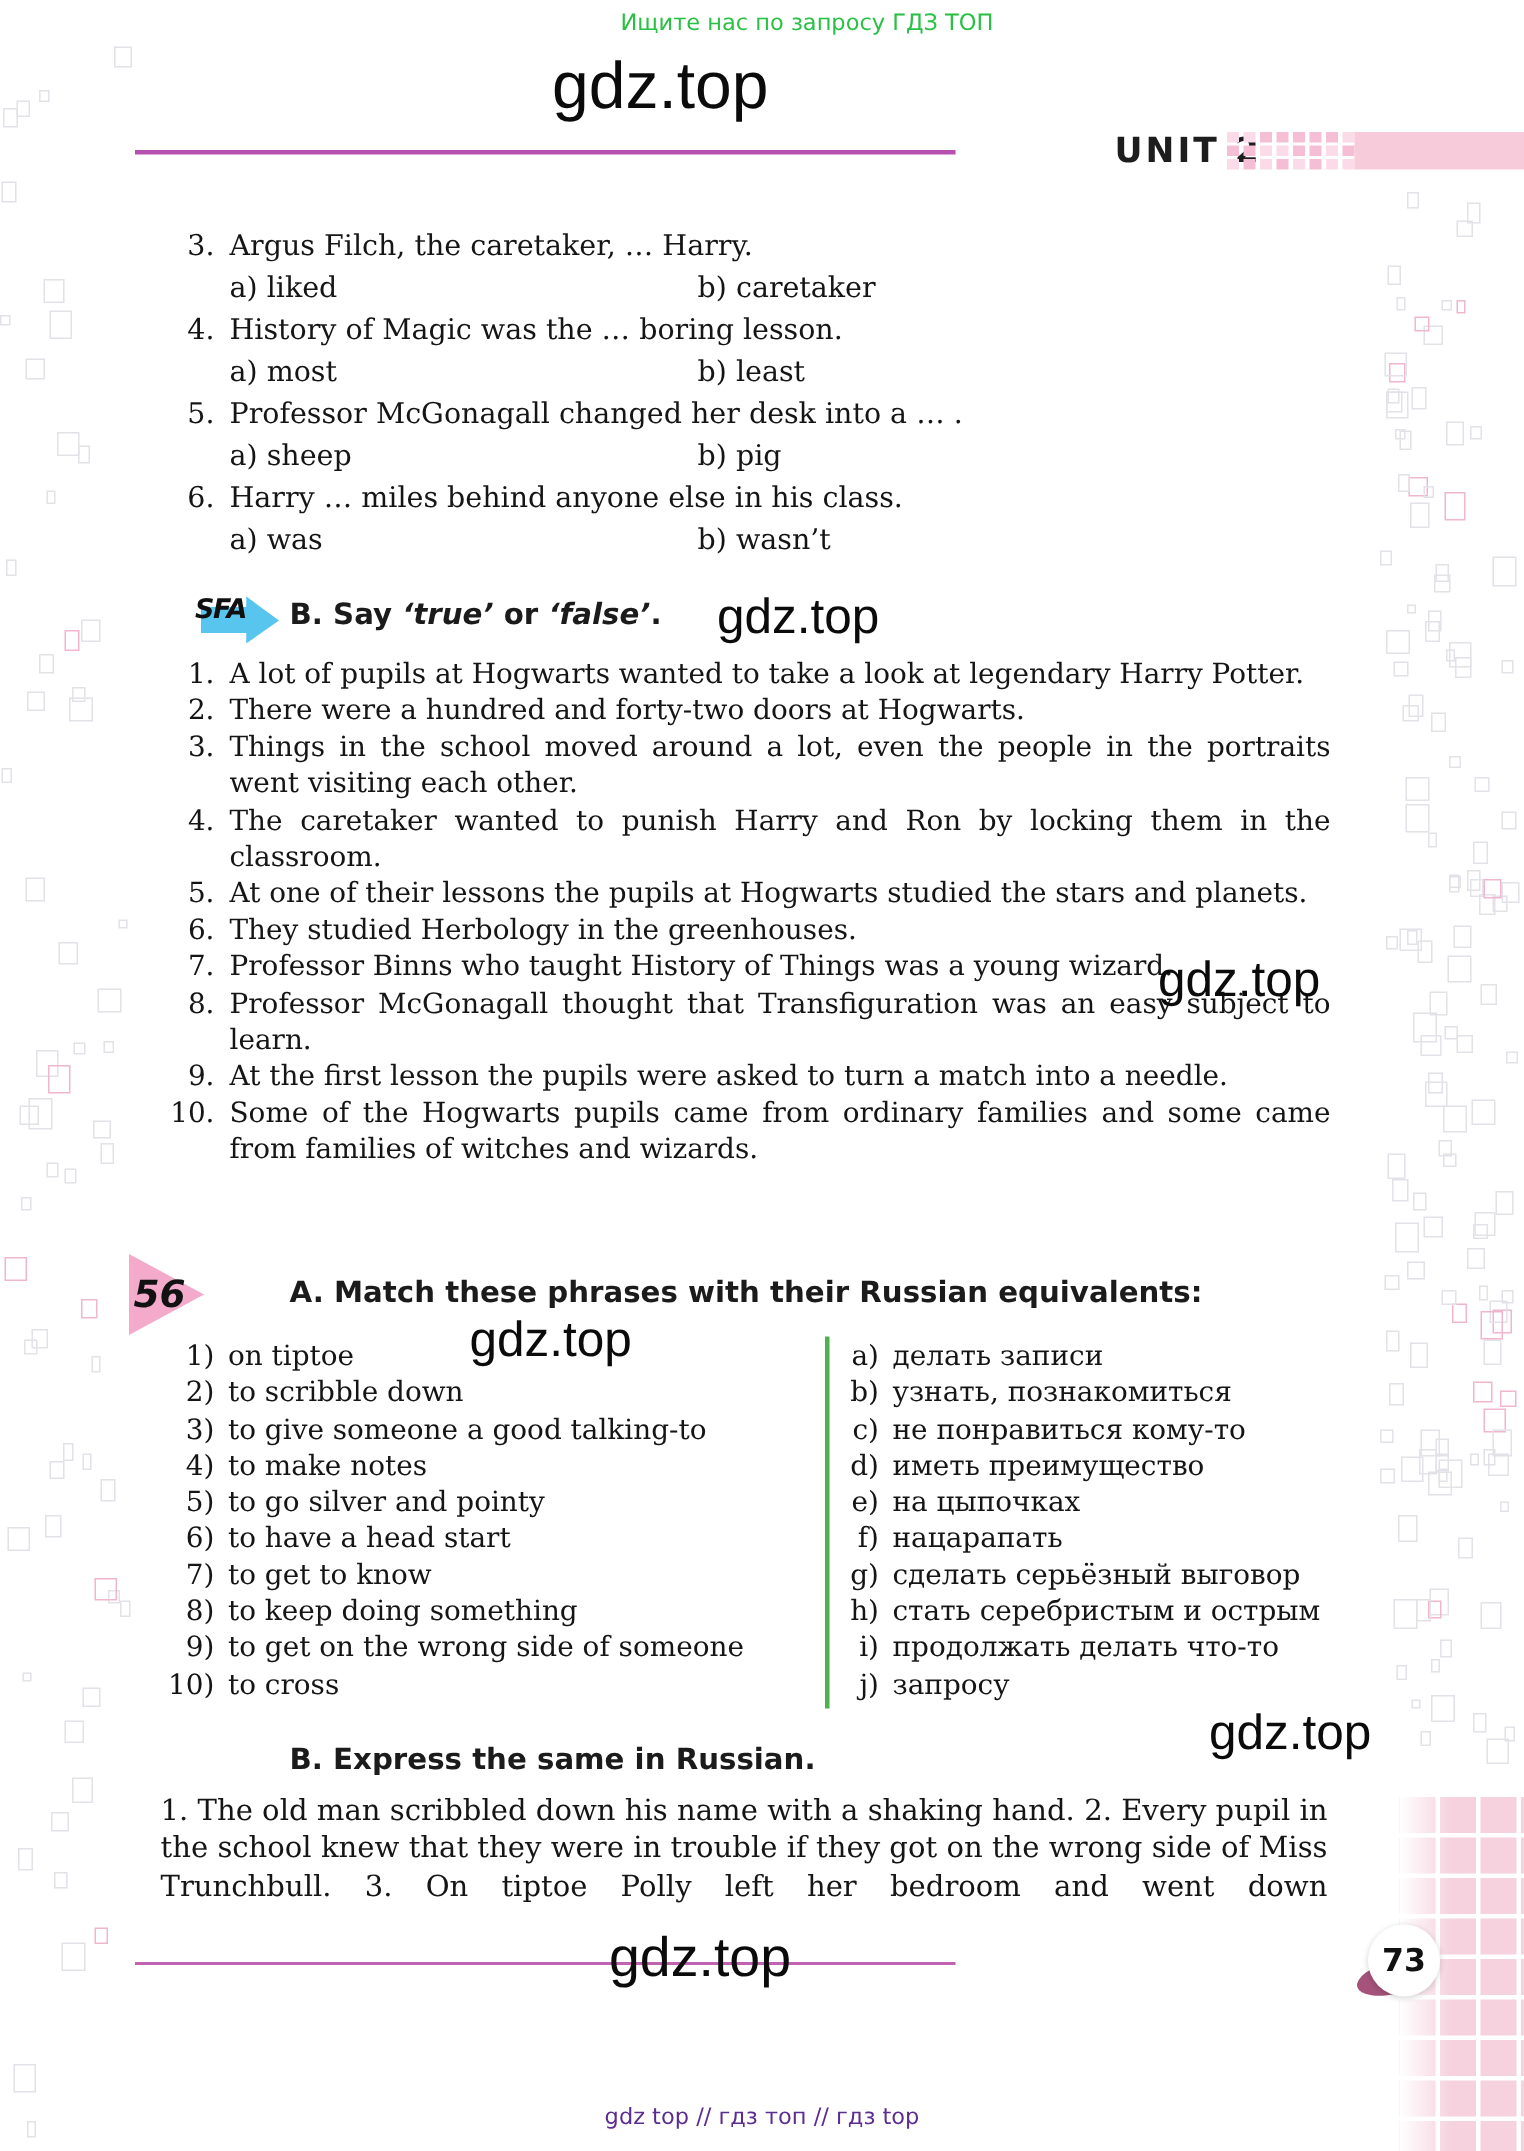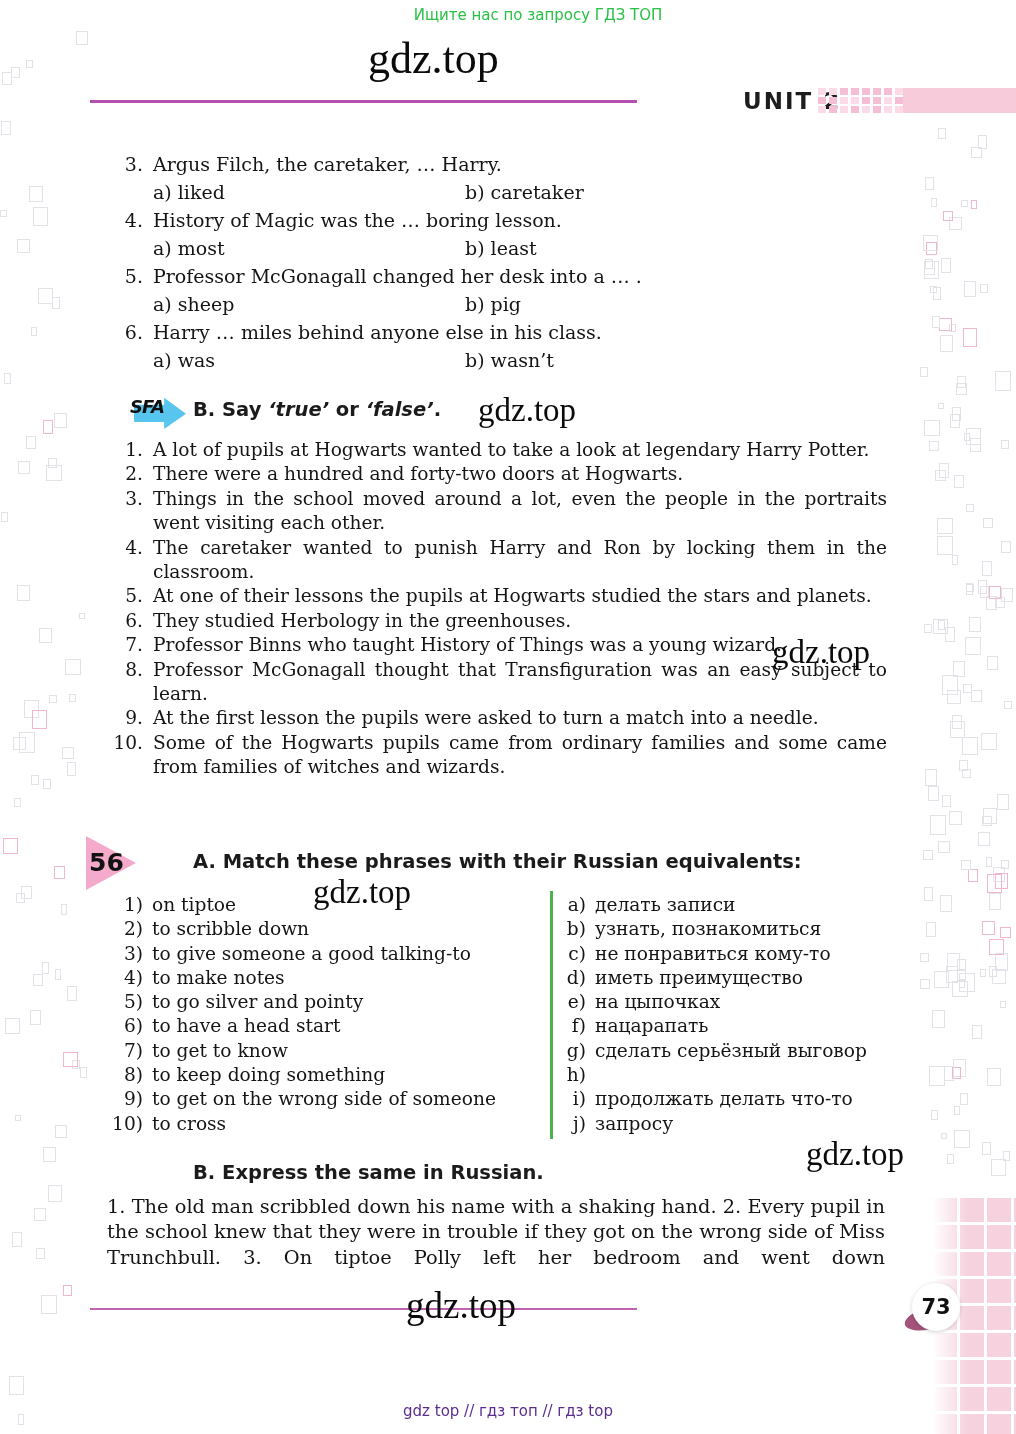--- a/index.html
+++ b/index.html
@@ -6,21 +6,21 @@
   .page{position:relative;width:1016px;height:1434px;background:#ffffff;overflow:hidden;
         font-family:"DejaVu Serif", serif;color:#151515;}
   .layer{position:absolute;z-index:2;}
   .deco{position:absolute;top:0;bottom:0;z-index:1;pointer-events:none;}
   .deco-left{left:0;width:92px;}
   .deco-right{right:0;width:96px;}
   .deco-sq{position:absolute;box-sizing:border-box;}
 
   .notice{top:6px;left:60px;right:0;text-align:center;
           font-family:"DejaVu Sans",sans-serif;font-size:15px;font-weight:500;color:#29c045;}
-  .wm{font-family:Liberation Serif, serif;color:#0b0b0b;white-space:nowrap;}
+  .wm{font-family:Liberation Sans, sans-serif;color:#0b0b0b;white-space:nowrap;}
   .wm1{top:33px;left:368px;font-size:44px;}
   .wm2{top:392px;left:478px;font-size:33px;}
   .wm3{top:634px;left:772px;font-size:33px;}
   .wm4{top:874px;left:313px;font-size:33px;}
   .wm5{top:1136px;left:806px;font-size:33px;}
   .wm6{top:1284px;left:406px;font-size:37px;}
 
   .rule-top{left:90px;top:100px;width:547px;height:3px;background:#b650ae;}
   .rule-bottom{left:90px;top:1308px;width:547px;height:2px;background:#c263b1;z-index:1;}
 
@@ -44,21 +44,21 @@
   .tf-title{left:193px;top:398px;font-family:"DejaVu Sans",sans-serif;font-weight:bold;
             font-size:19.5px;color:#1b1b1b;}
   .tf-title .it{font-style:italic;}
   .tf-list{left:105px;top:438px;width:782px;font-size:18.6px;line-height:24.4px;}
   .tf-row{display:flex;}
   .tf-text{flex:1;text-align:justify;}
 
   .ex-flag{left:86px;top:836px;width:50px;height:54px;}
   .flag-tri{position:absolute;inset:0;background:#f3aacb;clip-path:polygon(0 0,100% 50%,0 100%);}
   .flag-num{position:absolute;left:3px;top:12px;font-family:"DejaVu Sans",sans-serif;
-            font-weight:bold;font-size:25px;color:#121212;}
+            font-weight:bold;font-style:italic;font-size:25px;color:#121212;}
   .match-title{left:193px;top:850px;font-family:"DejaVu Sans",sans-serif;font-weight:bold;
                font-size:19.5px;color:#1b1b1b;}
   .match-left{left:105px;top:893px;width:434px;font-size:18.6px;line-height:24.3px;}
   .match-right{left:560px;top:893px;width:340px;font-size:18.6px;line-height:24.3px;}
   .m-row{display:flex;}
   .m-num{width:38px;text-align:right;margin-right:9px;flex-shrink:0;}
   .m-letter{width:26px;text-align:right;margin-right:9px;flex-shrink:0;}
   .match-divider{left:550px;top:891px;width:2.5px;height:248px;background:#4cb24c;}
 
   .express-title{left:193px;top:1161px;font-family:"DejaVu Sans",sans-serif;font-weight:bold;
@@ -481,20 +481,21 @@
     <div class="m-row">
         <span class="m-letter">f)</span>
         <span>нацарапать</span>
       </div>
     <div class="m-row">
         <span class="m-letter">g)</span>
         <span>сделать серьёзный выговор</span>
       </div>
     <div class="m-row">
         <span class="m-letter">h)</span>
+        <span>стать серебристым и острым</span>
       </div>
     <div class="m-row">
         <span class="m-letter">i)</span>
         <span>продолжать делать что-то</span>
       </div>
     <div class="m-row">
         <span class="m-letter">j)</span>
         <span>запросу</span>
       </div>
   </div>

